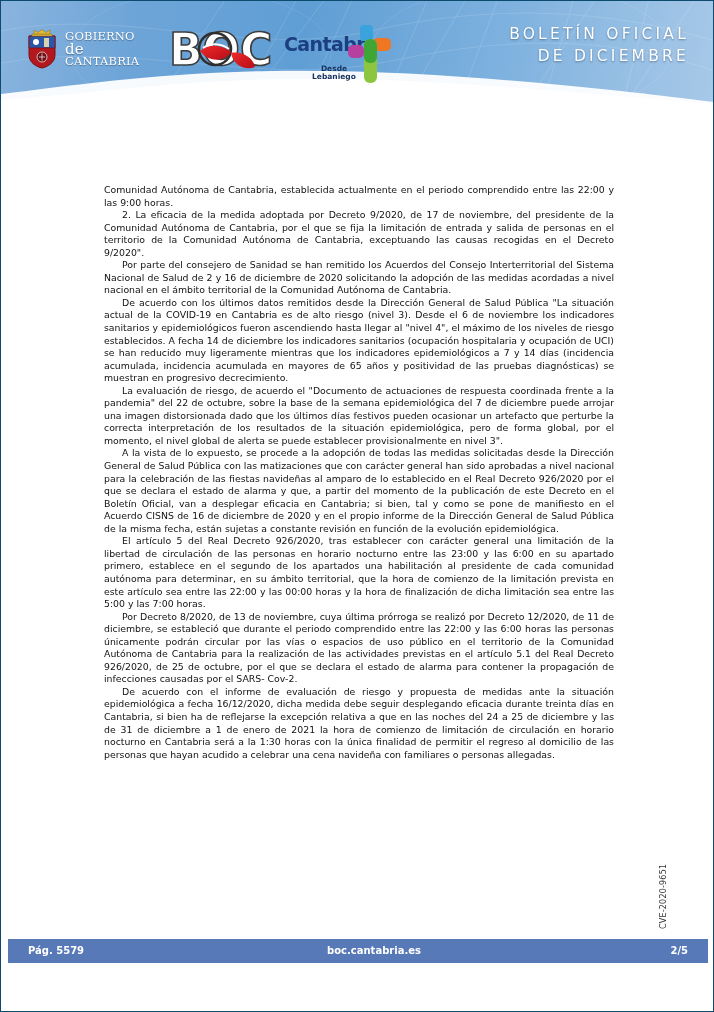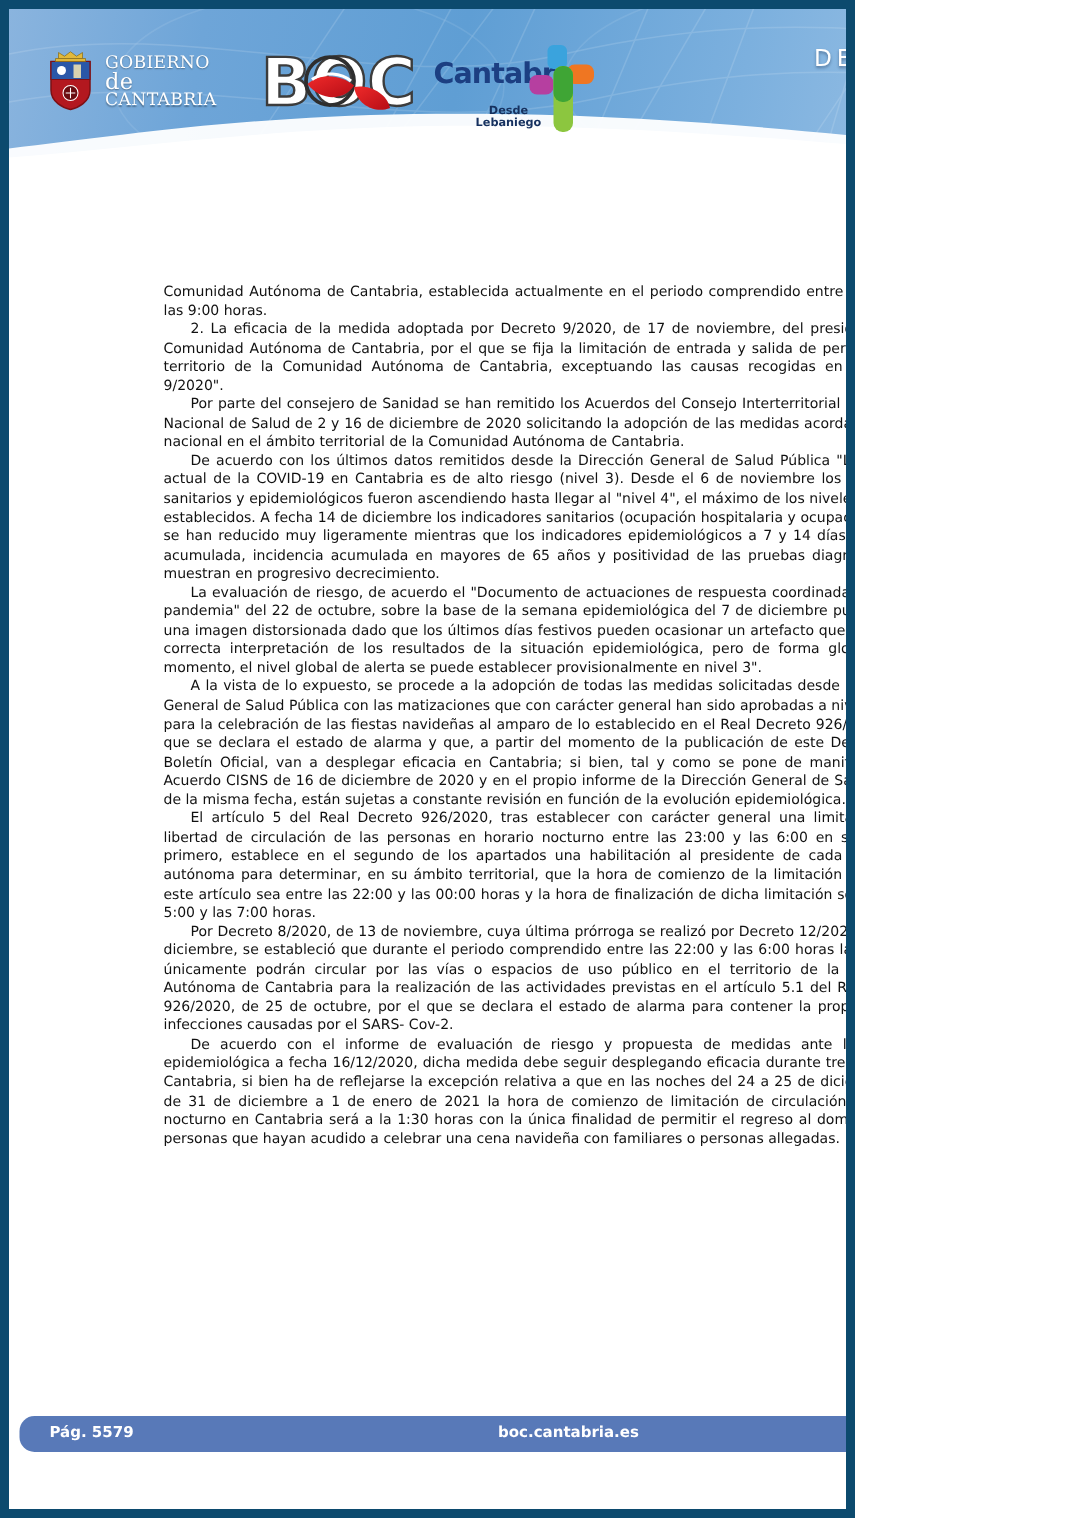--- a/index.html
+++ b/index.html
@@ -11,25 +11,25 @@
     height: 1012px;
     background: #ffffff;
     font-family: "DejaVu Sans", "Liberation Sans", sans-serif;
     position: relative;
     overflow: hidden;
   }
 
   
   #page {
     position: relative;
-    width: 570px;
+    width: 714px;
     height: 1012px;
     background: #ffffff;
     box-sizing: border-box;
-    border: 6px solid #0c4a6e;
+    border: 1px solid #0c4a6e;
     overflow: hidden;
   }
 
   
   #header {
     position: absolute;
     left: 0; top: 0;
     width: 714px;
     height: 104px;
     overflow: hidden;
@@ -171,21 +171,20 @@
   #footer-bar {
     position: absolute;
     left: 7px;
     top: 938px;
     width: 700px;
     height: 24px;
     background: #5879b8;
     color: #ffffff;
     font-size: 10px;
     font-weight: bold;
-    border-radius: 10px;
   }
   #footer-bar .fl {
     position: absolute; left: 20px; top: 6px;
   }
   #footer-bar .fc {
     position: absolute; left: 16px; top: 6px; width: 700px; text-align: center;
   }
   #footer-bar .fr {
     position: absolute; right: 20px; top: 6px;
   }
@@ -268,20 +267,21 @@
         <rect x="18" y="16" width="13" height="44" rx="6" fill="#8cc63f"></rect>
         <rect x="18" y="16" width="13" height="24" rx="6" fill="#3fa535"></rect>
       </svg>
       <div class="cant-sub">
         <div>Desde</div>
         <div>Lebaniego</div>
       </div>
     </div>
 
     <div class="hdr-title">
+      <div>BOLETÍN OFICIAL</div>
       <div>DE DICIEMBRE</div>
     </div>
   </div>
 
 
   <div id="body-col">
     <p class="para noindent">Comunidad Autónoma de Cantabria, establecida actualmente en el periodo comprendido entre las 22:00 y las 9:00 horas.</p>
     <p class="para">2. La eficacia de la medida adoptada por Decreto 9/2020, de 17 de noviembre, del presidente de la Comunidad Autónoma de Cantabria, por el que se fija la limitación de entrada y salida de personas en el territorio de la Comunidad Autónoma de Cantabria, exceptuando las causas recogidas en el Decreto 9/2020".</p>
     <p class="para">Por parte del consejero de Sanidad se han remitido los Acuerdos del Consejo Interterritorial del Sistema Nacional de Salud de 2 y 16 de diciembre de 2020 solicitando la adopción de las medidas acordadas a nivel nacional en el ámbito territorial de la Comunidad Autónoma de Cantabria.</p>
     <p class="para">De acuerdo con los últimos datos remitidos desde la Dirección General de Salud Pública "La situación actual de la COVID-19 en Cantabria es de alto riesgo (nivel 3). Desde el 6 de noviembre los indicadores sanitarios y epidemiológicos fueron ascendiendo hasta llegar al "nivel 4", el máximo de los niveles de riesgo establecidos. A fecha 14 de diciembre los indicadores sanitarios (ocupación hospitalaria y ocupación de UCI) se han reducido muy ligeramente mientras que los indicadores epidemiológicos a 7 y 14 días (incidencia acumulada, incidencia acumulada en mayores de 65 años y positividad de las pruebas diagnósticas) se muestran en progresivo decrecimiento.</p>

